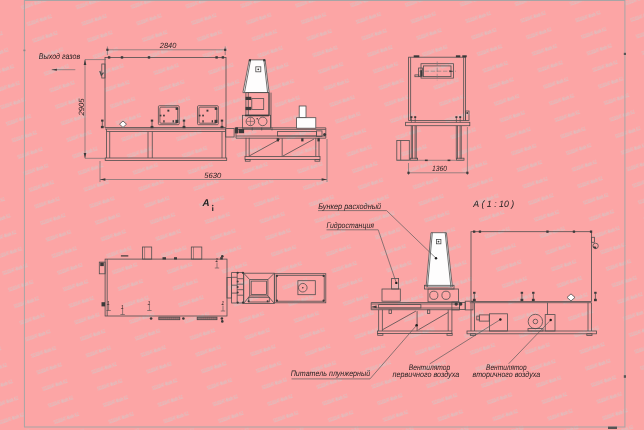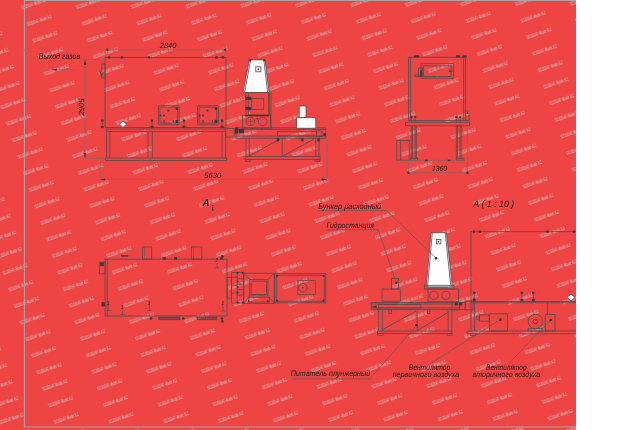--- a/index.html
+++ b/index.html
@@ -1,16 +1,16 @@
 <!DOCTYPE html>
 <html><head>
 <meta charset="utf-8">
 <style>
   html,body{margin:0;padding:0;background:#fff;}
-  #page{width:576px;height:430px;position:relative;overflow:hidden;background:#ef4444;}
+  #page{width:644px;height:430px;position:relative;overflow:hidden;background:#fca5a5;}
   svg{display:block;text-rendering:geometricPrecision;}
   text{font-family:"Liberation Sans", sans-serif;font-style:italic;fill:#1c1c1c;opacity:0.99;}
   .wm{font-family:"Liberation Sans", sans-serif;font-style:normal;fill:#cdcdcd;}
 </style>
 </head>
 <body>
 <div id="page">
 <svg width="644" height="430" viewBox="0 0 644 430">
 <defs>
 <filter id="wblur" x="-20%" y="-50%" width="140%" height="200%">

